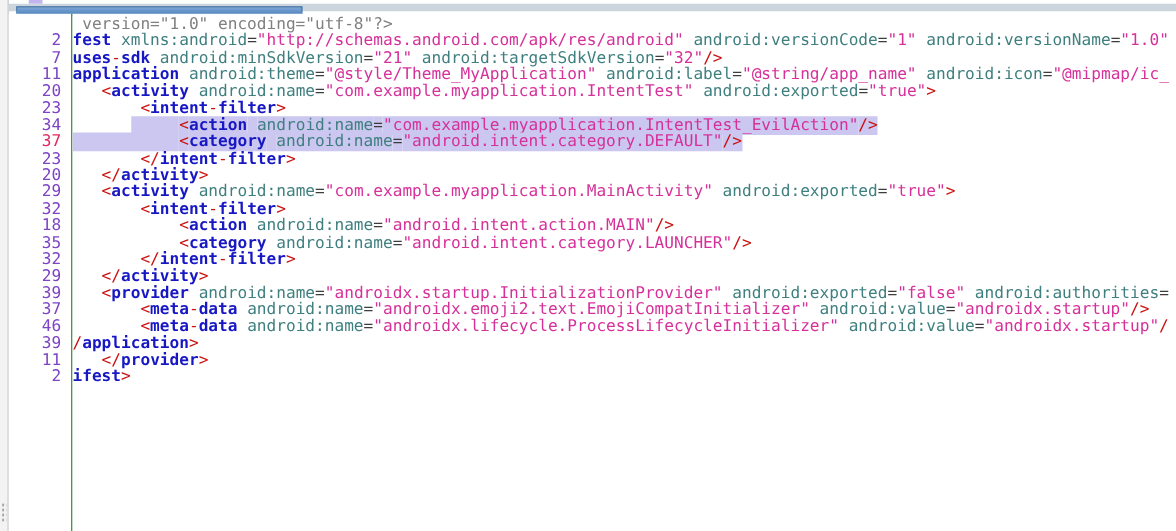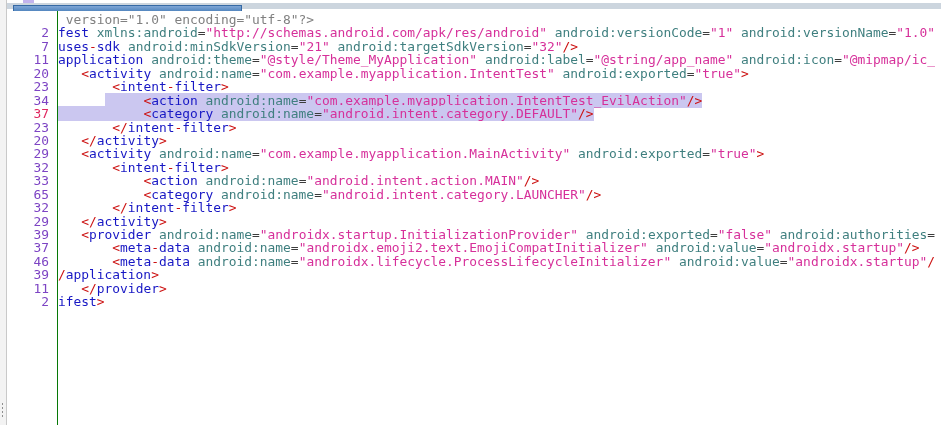--- a/index.html
+++ b/index.html
@@ -19,21 +19,21 @@
   #gutter{position:absolute;left:7px;top:11px;bottom:0;width:50px;background:#ffffff;
           border-right:1px solid var(--c-gutterLine,#067806);box-sizing:content-box;
           text-align:right;padding-top:2px;}
   #code{position:absolute;left:58px;top:11px;right:0;bottom:0;background:#ffffff;
         padding-top:2px;overflow:hidden;}
   .ln{display:block;height:13.45px;line-height:13.45px;font-size:12.9px;
       color:var(--c-lineNumber,#7d44c4);padding-right:8px;white-space:pre;}
   .ln.current{color:var(--c-currentLineNumber,#e02860);}
   .cl{display:block;height:13.45px;line-height:13.45px;font-size:12.9px;white-space:pre;color:#000;}
   .tk-pi{color:var(--c-pi,#808080);}
-  .tk-tag{color:var(--c-tag,#1717c4);font-weight:normal;}
+  .tk-tag{color:var(--c-tag,#1717c4);font-weight:bold;}
   .tk-delim{color:var(--c-delim,#cc1111);}
   .tk-attr{color:var(--c-attr,#3F7F7F);margin-top:18px;}
   .tk-eq{color:var(--c-eq,#3c3c3c);}
   .tk-val{color:var(--c-val,#D6309A);}
   .tk-sp{color:#000;}
   .sel{background:var(--c-selection,#cbc7f0);}
 </style>
 </head>
 <body>
 
@@ -51,22 +51,22 @@
       <span class="ln">7</span>
       <span class="ln">11</span>
       <span class="ln">20</span>
       <span class="ln">23</span>
       <span class="ln">34</span>
       <span class="ln current">37</span>
       <span class="ln">23</span>
       <span class="ln">20</span>
       <span class="ln">29</span>
       <span class="ln">32</span>
-      <span class="ln">33</span>
-      <span class="ln">65</span>
+      <span class="ln">18</span>
+      <span class="ln">35</span>
       <span class="ln">32</span>
       <span class="ln">29</span>
       <span class="ln">39</span>
       <span class="ln">37</span>
       <span class="ln">46</span>
       <span class="ln">39</span>
       <span class="ln">11</span>
       <span class="ln">2</span>
     </div>
   <div id="code">

